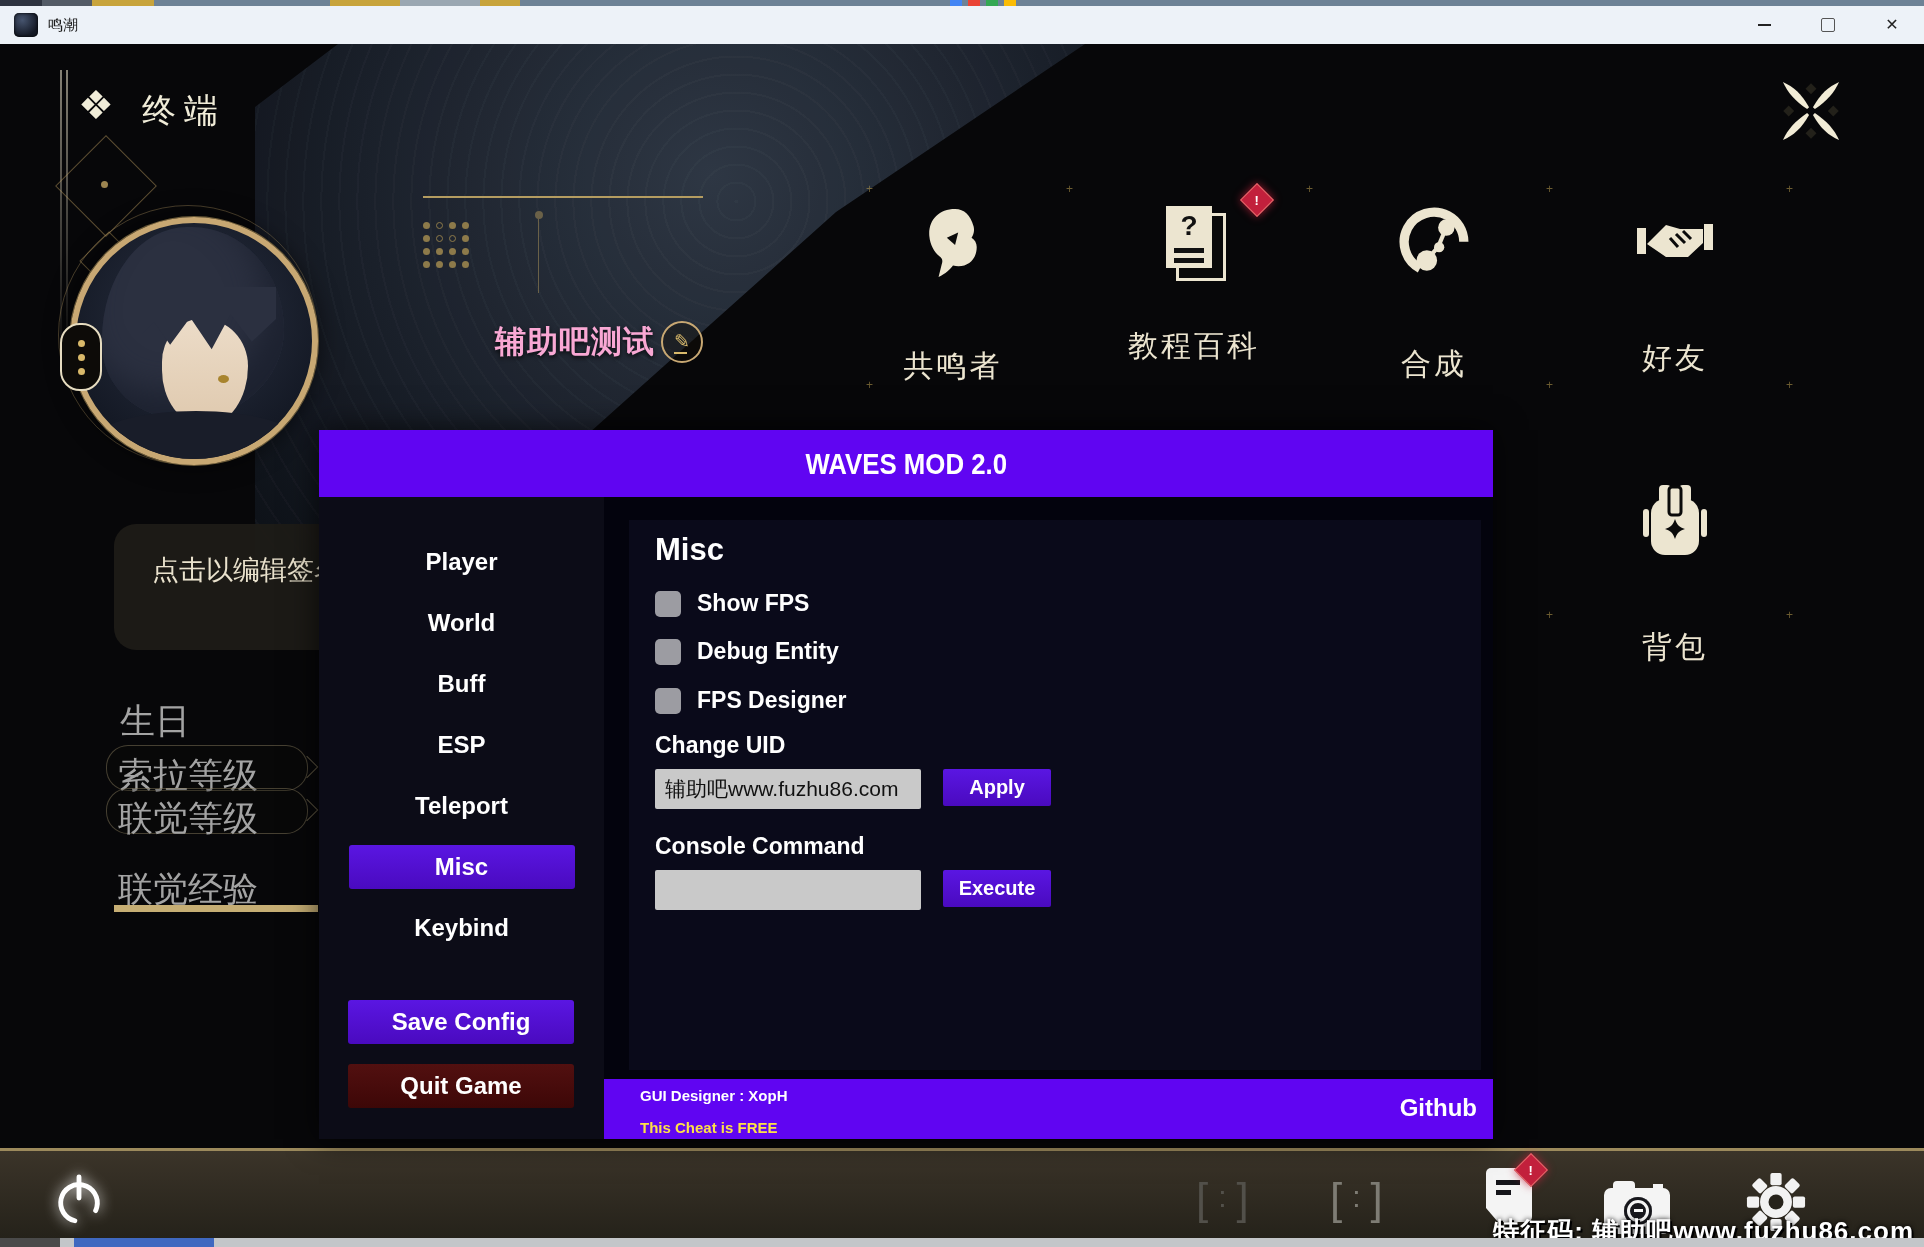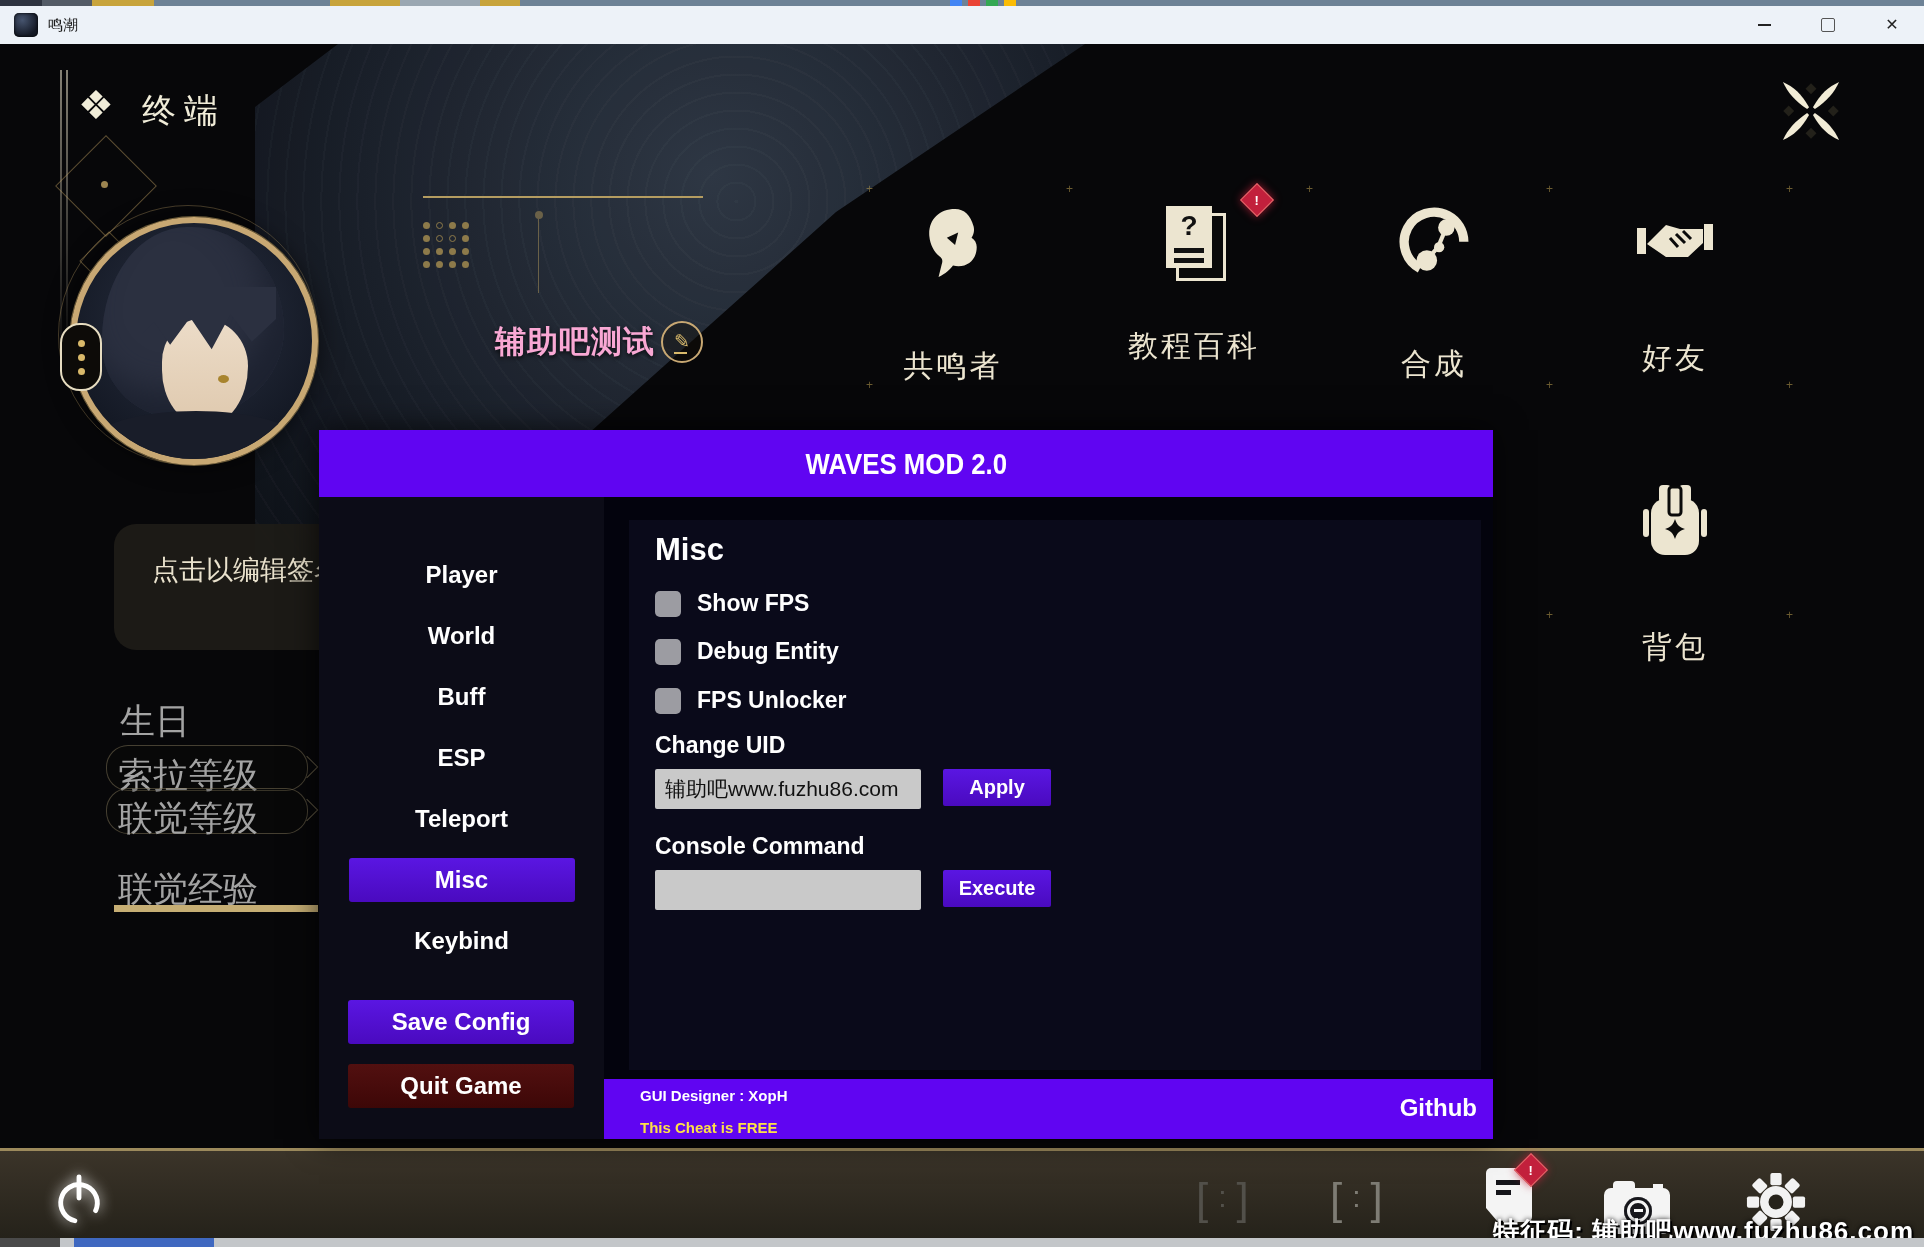--- a/index.html
+++ b/index.html
@@ -127,21 +127,21 @@
   
   .taskbar{top:1238px;left:0;width:1924px;height:9px;background:#c3c6c9}
 
   
   .mod{top:430px;left:319px;width:1174px;height:709px;z-index:50;box-shadow:0 0 30px rgba(0,0,0,.7)}
   .mod-header{position:absolute;top:0;left:0;width:100%;height:67px;background:#6005f2;
               display:flex;align-items:center;justify-content:center}
   .mod-title{color:#fff;font-size:30px;font-weight:700;transform:scaleX(.86);letter-spacing:0}
   .mod-body{position:absolute;top:67px;left:0;width:100%;height:642px;display:flex}
   .mod-nav{position:relative;width:285px;height:100%;background:#0c0c17}
-  .mod-nav-list{padding-top:56px}
+  .mod-nav-list{padding-top:43px}
   .nav-item{width:226px;height:44px;margin:0 auto 17px;line-height:44px;text-align:center;
             color:#fff;font-size:24px;font-weight:700;cursor:pointer;border-radius:3px}
   .nav-item.selected{background:linear-gradient(180deg,#5a16e2,#4a0abf)}
   .mod-action{position:absolute;left:29px;width:226px;height:44px;line-height:44px;text-align:center;
               color:#fff;font-size:24px;font-weight:700;border-radius:3px;cursor:pointer}
   .save-btn{top:503px;background:linear-gradient(180deg,#5a16e2,#4a0abf)}
   .quit-btn{top:567px;background:linear-gradient(180deg,#521010,#3d0707)}
   .mod-content{position:relative;flex:1;height:100%;background:#03030d}
   .mod-panel{position:absolute;left:25px;top:23px;width:852px;height:550px;background:#0a0a1a}
   .panel-heading{position:absolute;left:26px;top:12px;font-size:31px;font-weight:700;color:#fff}
@@ -419,21 +419,21 @@
           <div class="chk-row" style="top:70px">
             <div class="chk-box"></div>
             <div class="chk-label">Show FPS</div>
           </div>
           <div class="chk-row" style="top:118px">
             <div class="chk-box"></div>
             <div class="chk-label">Debug Entity</div>
           </div>
           <div class="chk-row" style="top:167px">
             <div class="chk-box"></div>
-            <div class="chk-label">FPS Unlocker</div>
+            <div class="chk-label">FPS Designer</div>
           </div>
           <div class="field-label" style="top:212px">Change UID</div>
           <input class="mod-input" style="top: 249px;" value="辅助吧www.fuzhu86.com">
           <button class="mod-btn" style="top:249px">Apply</button>
           <div class="field-label" style="top:313px">Console Command</div>
           <input class="mod-input" style="top: 350px;" value="">
           <button class="mod-btn" style="top:350px">Execute</button>
         </div>
       </div>
     </div>

